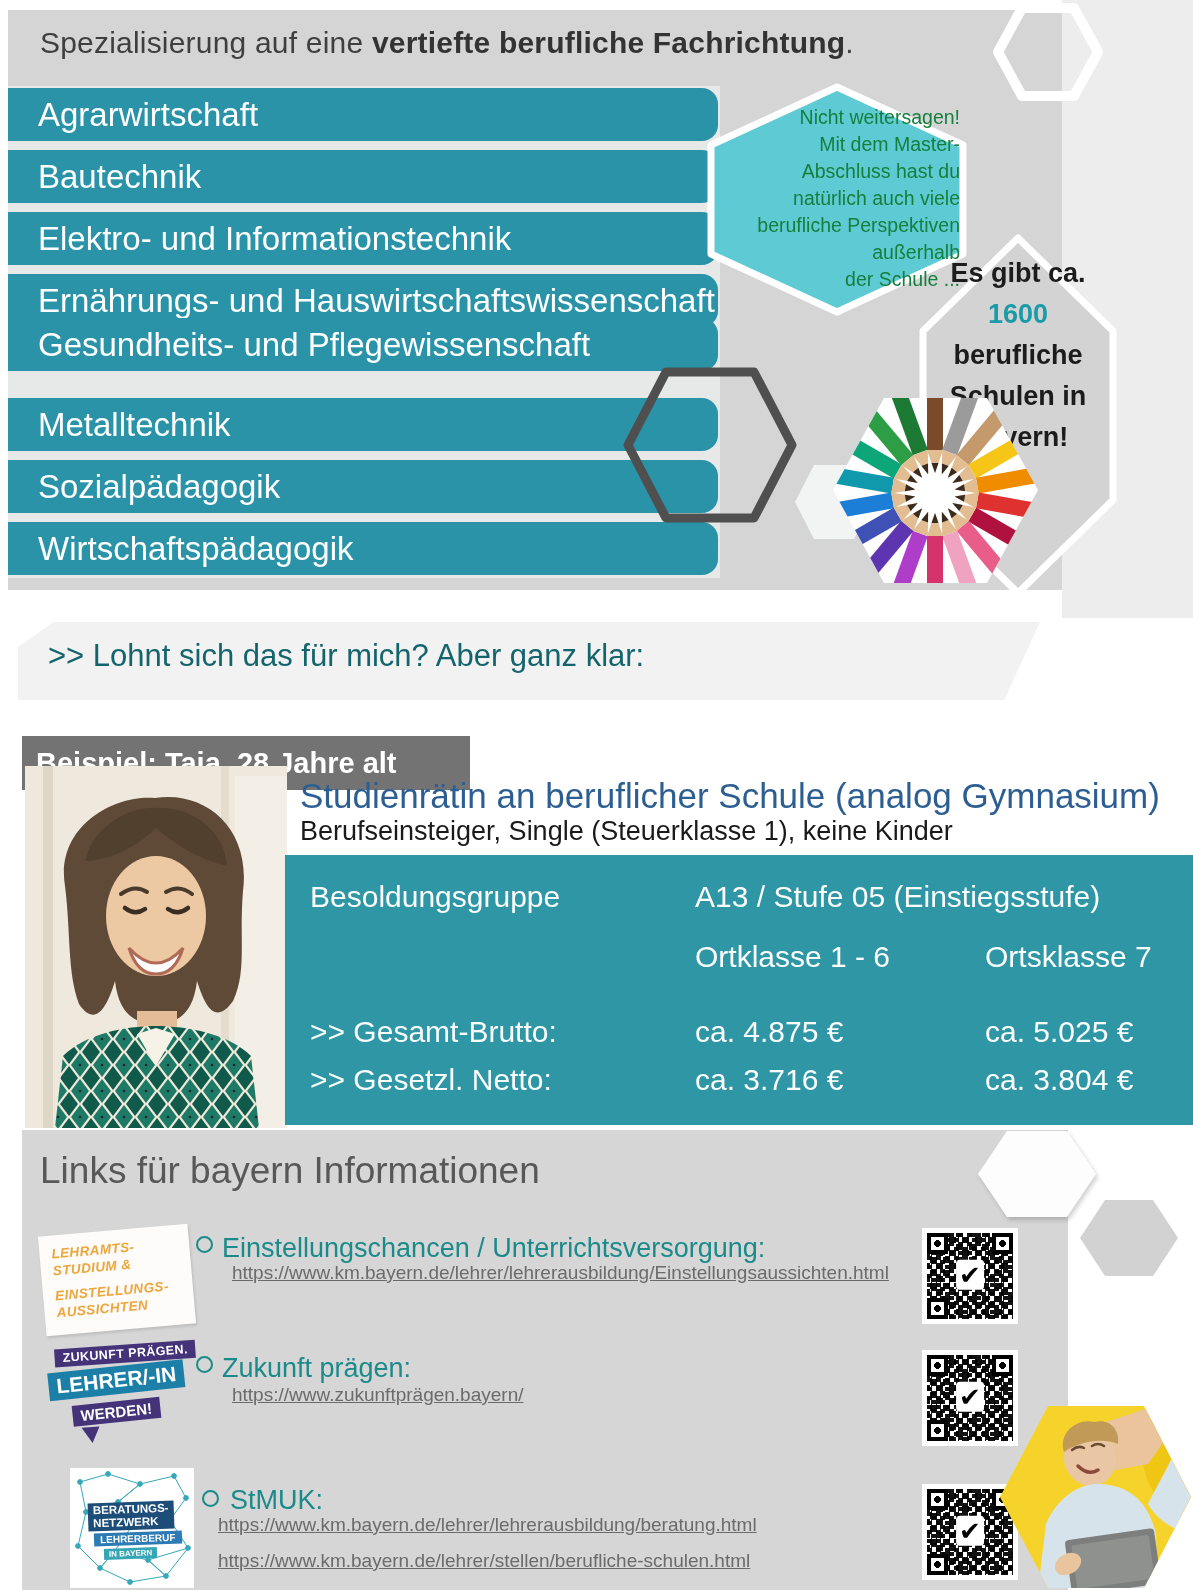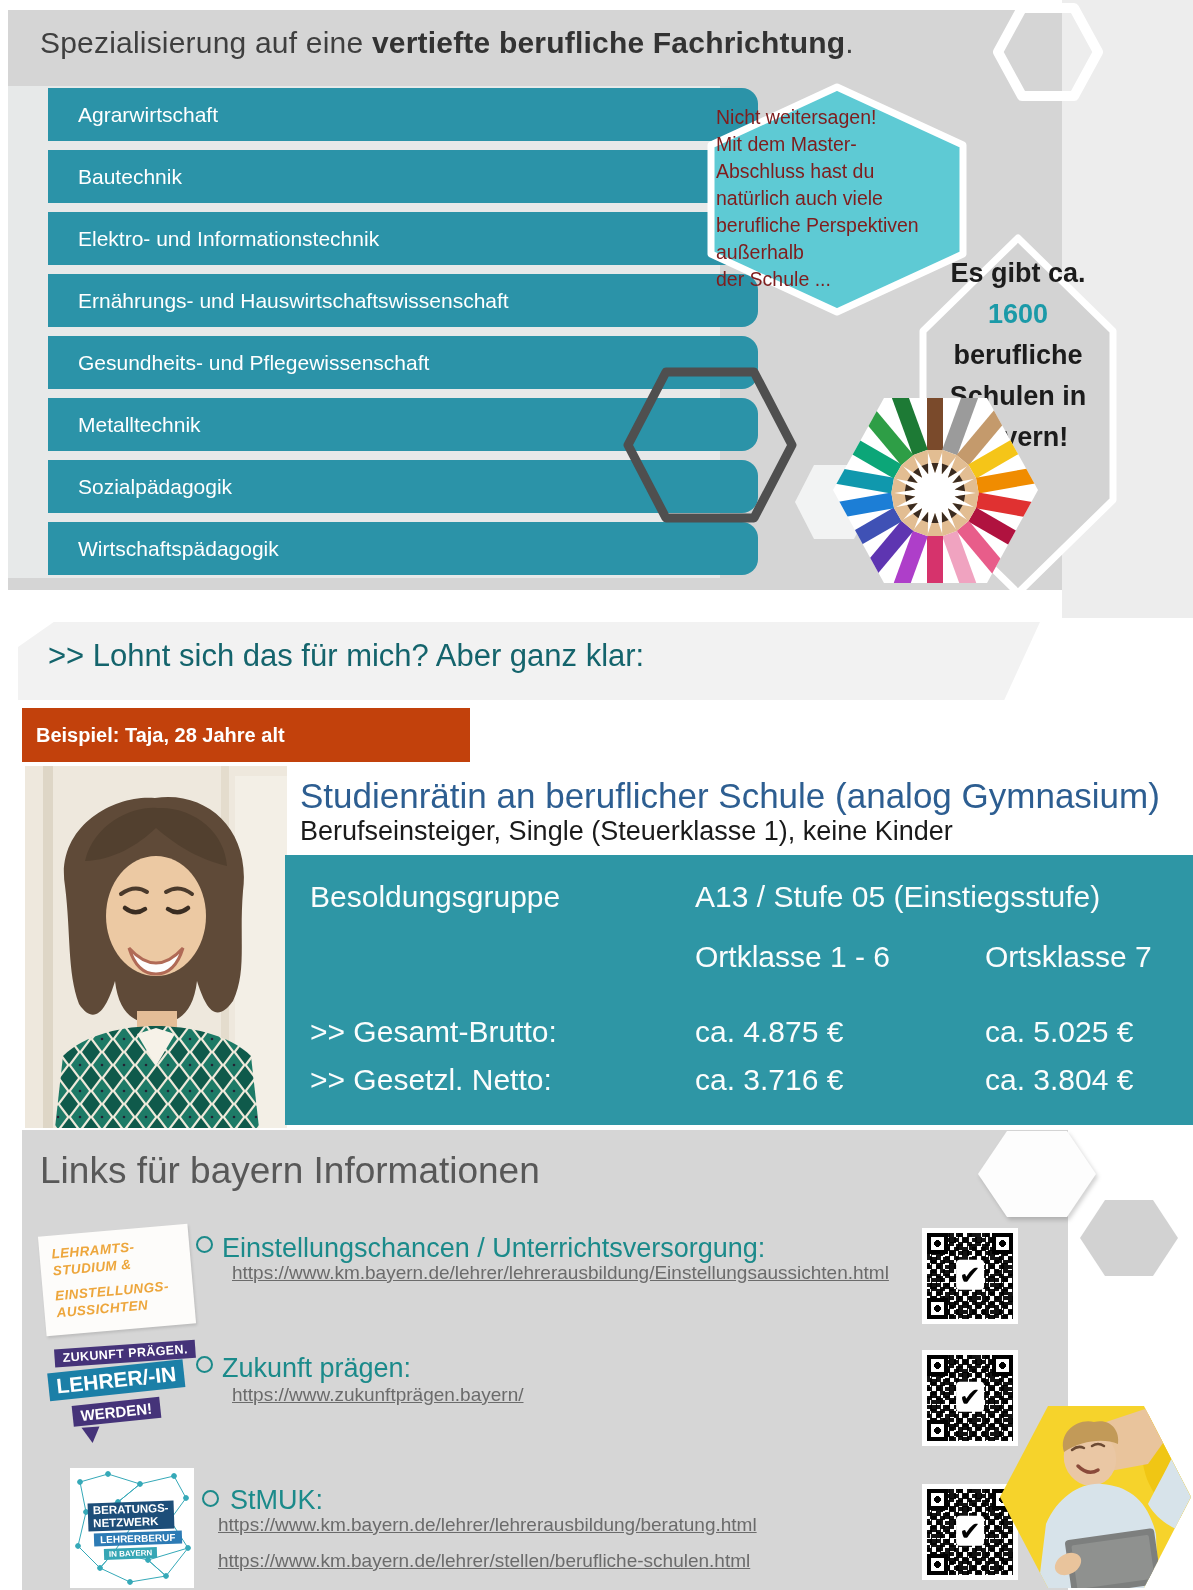--- a/index.html
+++ b/index.html
@@ -7,36 +7,36 @@
         font-family:"Liberation Sans","DejaVu Sans",sans-serif;}
   .abs{position:absolute;}
 
   
   .top-panel{position:absolute;left:8px;top:10px;width:1054px;height:580px;background:#d5d5d5;}
   .right-band{position:absolute;left:1062px;top:0;width:131px;height:618px;background:#ededed;}
   .top-heading{position:absolute;left:40px;top:26px;font-size:30px;color:#3f3f3f;letter-spacing:.2px;}
   .top-heading b{color:#333;}
   .bars-bg{position:absolute;left:8px;top:86px;width:712px;height:492px;background:#e7e9e9;}
   .bar{position:absolute;left:8px;width:710px;height:53px;background:#2b93a8;
-       border-radius:0 16px 16px 0;color:#fff;font-size:21px;line-height:53px;padding-left:30px;
-       box-sizing:border-box;white-space:nowrap;margin-left:40px;}
-
-  .hex-note-text{position:absolute;left:716px;top:104px;width:244px;text-align:left;
-       color:#7f1d1d;font-size:19.5px;line-height:27px;}
+       border-radius:0 16px 16px 0;color:#fff;font-size:33px;line-height:53px;padding-left:30px;
+       box-sizing:border-box;white-space:nowrap;}
+
+  .hex-note-text{position:absolute;left:716px;top:104px;width:244px;text-align:right;
+       color:#15803d;font-size:19.5px;line-height:27px;}
   .hex-stat-text{position:absolute;left:928px;top:253px;width:180px;text-align:center;
        color:#1c1c1c;font-size:27px;font-weight:bold;line-height:41px;}
   .hex-stat-text .num{color:#1b9aa8;}
 
   
   .worth-band{position:absolute;left:18px;top:622px;width:1022px;height:78px;background:#f2f2f2;
        clip-path:polygon(0 100%,0 32%,3.5% 0,100% 0,96.5% 100%);}
   .worth-text{position:absolute;left:48px;top:638px;font-size:31px;color:#14646c;}
 
-  .beispiel-box{position:absolute;left:22px;top:708px;width:448px;height:54px;background:#c2410c;
-       color:#fff;font-size:20px;font-weight:bold;line-height:54px;padding-left:14px;box-sizing:border-box;}
+  .beispiel-box{position:absolute;left:22px;top:736px;width:448px;height:54px;background:#737373;
+       color:#fff;font-size:29px;font-weight:bold;line-height:54px;padding-left:14px;box-sizing:border-box;}
   .role-line{position:absolute;left:300px;top:776px;font-size:35px;font-weight:normal;color:#2d5e91;white-space:nowrap;}
   .detail-line{position:absolute;left:300px;top:816px;font-size:27px;color:#1a1a1a;white-space:nowrap;}
 
   .salary-table{position:absolute;left:285px;top:855px;width:908px;height:270px;background:#2e96a5;}
   .trow{position:absolute;left:0;width:100%;height:40px;}
   .tc{position:absolute;color:#fbfdfd;font-size:30px;white-space:nowrap;}
   .c0{left:25px;} .c1{left:410px;} .c2{left:700px;}
 
   
   .links-panel{position:absolute;left:22px;top:1130px;width:1046px;height:460px;background:#d6d6d6;}
@@ -89,21 +89,21 @@
 
   <svg class="abs" style="left:992px;top:2px;" width="112" height="100">
     <polygon points="30,6 82,6 106,50 82,94 30,94 6,50" fill="none" stroke="#ffffff" stroke-width="10" stroke-linejoin="round"></polygon>
   </svg>
 
   <div class="bars-bg"></div>
   <div class="bar" style="top:88px">Agrarwirtschaft</div>
   <div class="bar" style="top:150px">Bautechnik</div>
   <div class="bar" style="top:212px">Elektro- und Informationstechnik</div>
   <div class="bar" style="top:274px">Ernährungs- und Hauswirtschaftswissenschaft</div>
-  <div class="bar" style="top:336px">Gesundheits- und Pflegewissenschaft</div>
+  <div class="bar" style="top:318px">Gesundheits- und Pflegewissenschaft</div>
   <div class="bar" style="top:398px">Metalltechnik</div>
   <div class="bar" style="top:460px">Sozialpädagogik</div>
   <div class="bar" style="top:522px">Wirtschaftspädagogik</div>
 
   <svg class="abs" style="left:622px;top:366px;" width="176" height="158">
     <polygon points="44,6 132,6 170,79 132,152 44,152 6,79" fill="none" stroke="#4f4f4f" stroke-width="9" stroke-linejoin="round"></polygon>
   </svg>
 
   <svg class="abs" style="left:792px;top:462px;" width="84" height="80">
     <polygon points="22,3 62,3 81,40 62,77 22,77 3,40" fill="#f2f3f3"></polygon>

